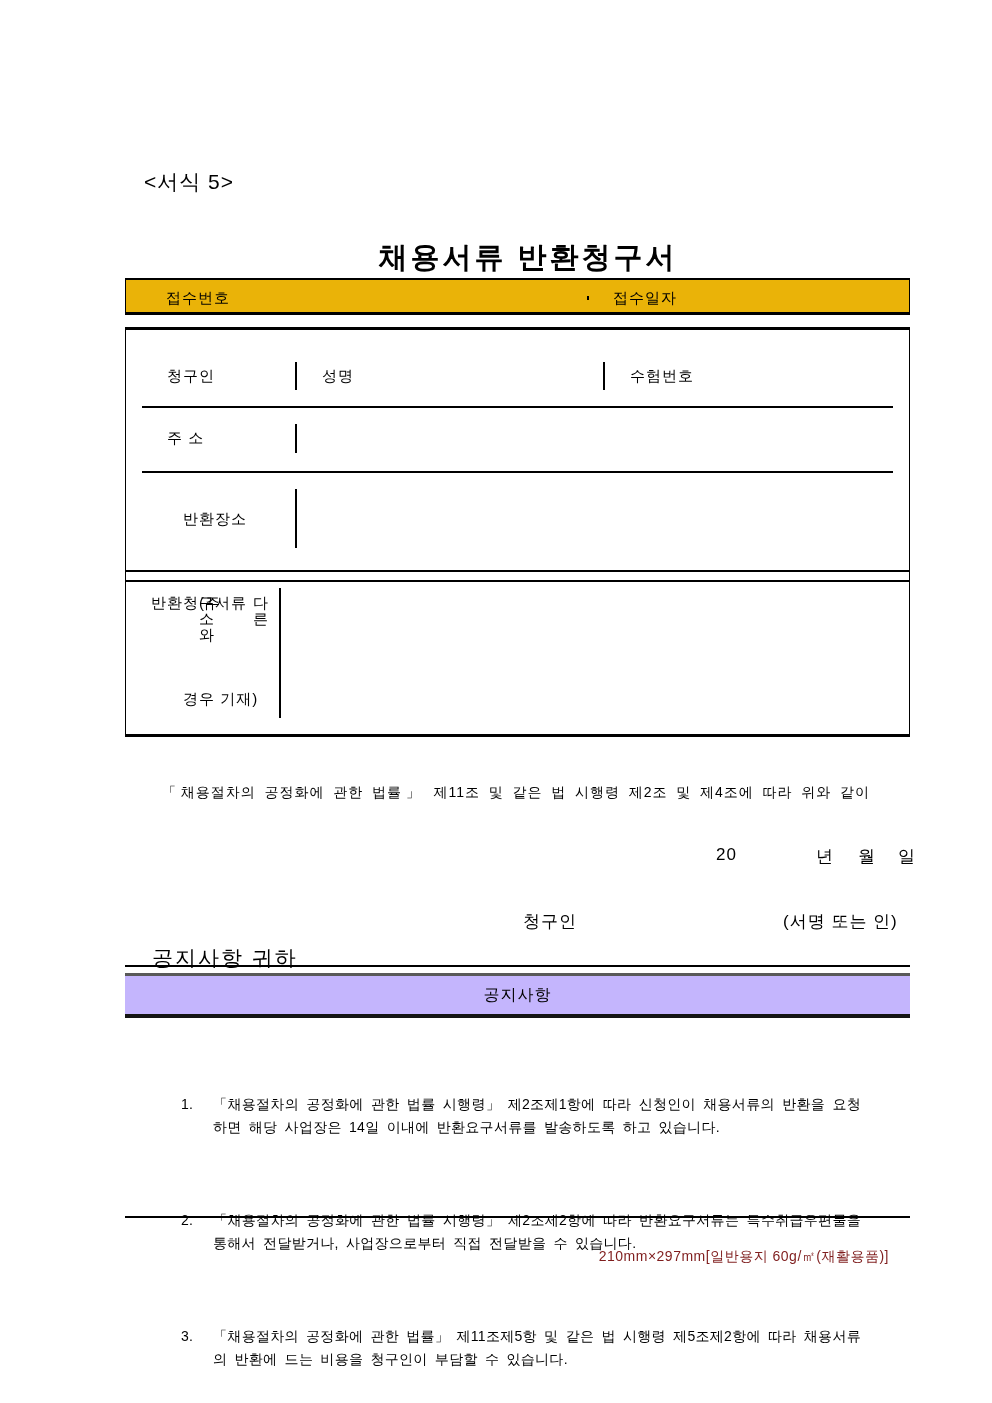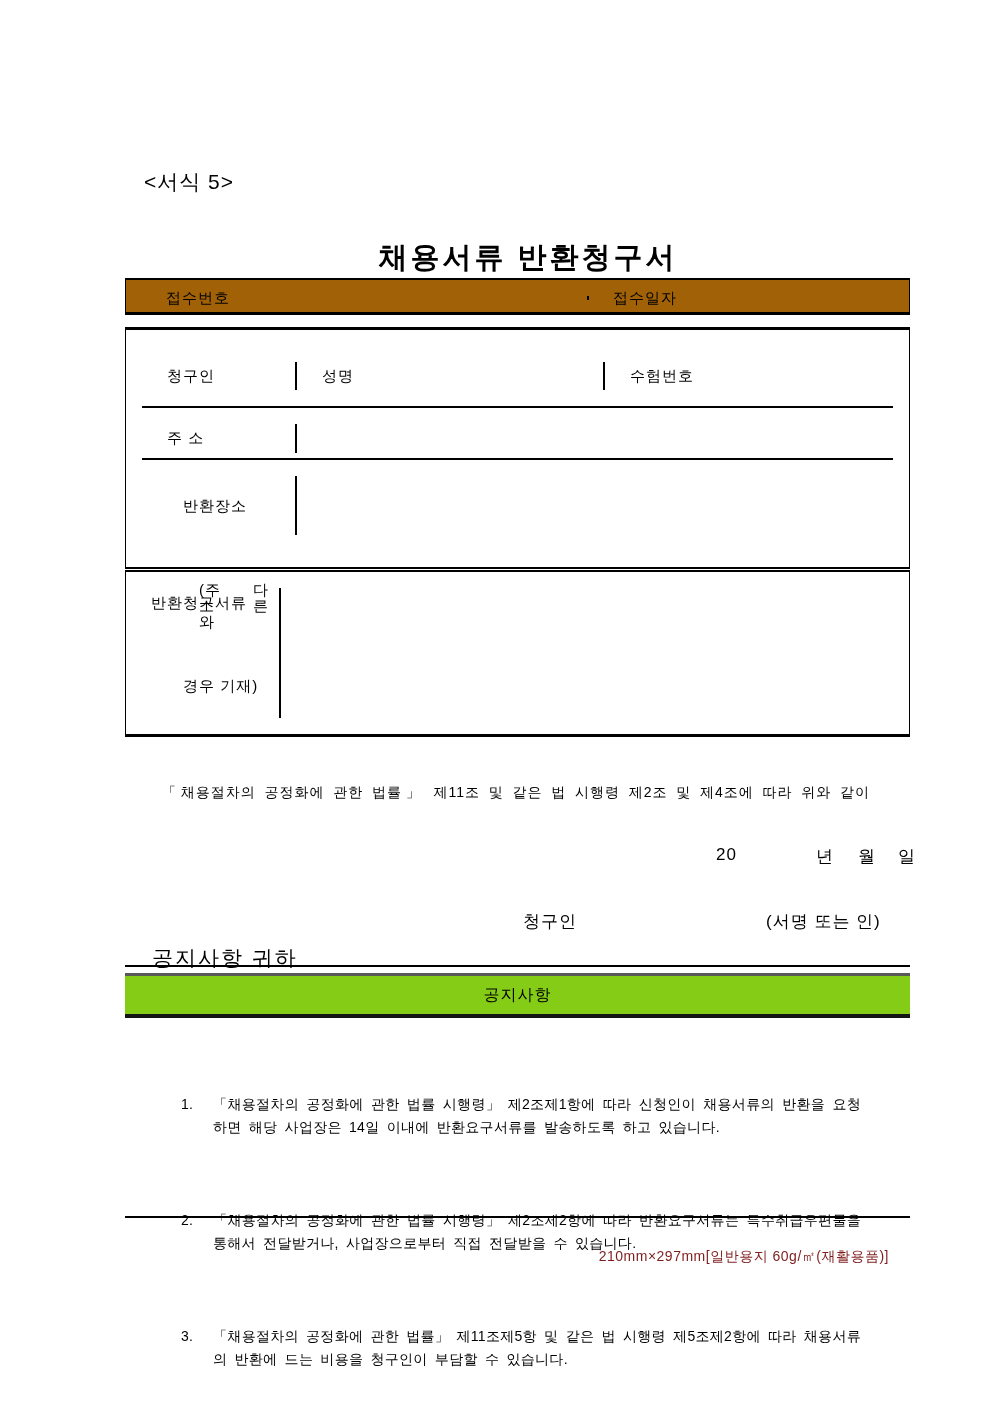--- a/index.html
+++ b/index.html
@@ -26,21 +26,21 @@
   .title {
     left: 0; top: 190px; width: 100%;
     text-align: center;
     font-size: 29px; font-weight: bold; letter-spacing: 3px;
   }
 
   
   .receipt-table {
     left: 93px; top: 246px; width: 785px; height: 35px;
     display: flex;
-    background: #a16207;
+    background: #eab308;
     border-top: 2px solid #000;
     border-bottom: 3px solid #000;
     border-left: 1px solid #000;
     border-right: 1px solid #000;
   }
   .receipt-cell {
     display: flex; align-items: center;
     padding: 2px 8px;
     font-size: 15px; letter-spacing: 1px;
   }
@@ -51,21 +51,21 @@
   .main-table {
     left: 93px; top: 295px; width: 785px;
     border-top: 3px solid #000;
     border-bottom: 2px solid #000;
     border-left: 1px solid #000;
     border-right: 1px solid #000;
   }
   .mrow { display: flex; border-bottom: 2px solid #000; }
   .mrow.last { border-bottom: none; }
   .mrow.r1 { height: 62px; }
-  .mrow.r2 { height: 52px; flex-direction: column; }
+  .mrow.r2 { height: 65px; flex-direction: column; }
   .mrow.r3 { height: 91px; }
   .mcell { padding: 5px 9px; font-size: 15px; letter-spacing: 1px; }
   .mcell.labelcol { width: 139px; border-right: 2px solid #000; }
   .mcell.midcol { width: 308px; border-right: 2px solid #000; }
   .mcell.fill { flex: 1; font-family: Liberation Mono, monospace; }
   .rp-line1 { margin-bottom: 18px; }
   .rp-line2 { display: flex; justify-content: space-between; line-height: 16px; }
   .rp-line3 { line-height: 16px; }
 
   
@@ -94,35 +94,35 @@
   
   .date-part { top: 797px; font-size: 17px; letter-spacing: 1px; }
   .d-prefix { left: 668px; }
   .d-year  { left: 768px; }
   .d-month { left: 810px; }
   .d-day   { left: 850px; }
 
   
   .sig-part { top: 862px; font-size: 17px; letter-spacing: 1px; }
   .sig-claimant { left: 475px; }
-  .sig-note { left: 718px; }
+  .sig-note { left: 735px; }
 
   .addressee {
     left: 104px; top: 896px;
     font-size: 21px; letter-spacing: 2px;
   }
 
   .rule { left: 93px; width: 785px; border-top: 2px solid #000; height: 0; }
   .rule-notice { top: 933px; }
   .rule-bottom { top: 1184px; }
 
   
   .notice-bar {
     left: 93px; top: 941px; width: 785px; height: 45px;
-    background: #84cc16;
+    background: #c4b5fd;
     border-top: 3px solid #595959;
     border-bottom: 4px solid #141414;
     display: flex; align-items: center; justify-content: center;
     font-size: 16px; letter-spacing: 1px;
   }
 
   
   .notice-list { left: 101px; top: 1013px; width: 776px; }
   .notice-item {
     display: flex;

